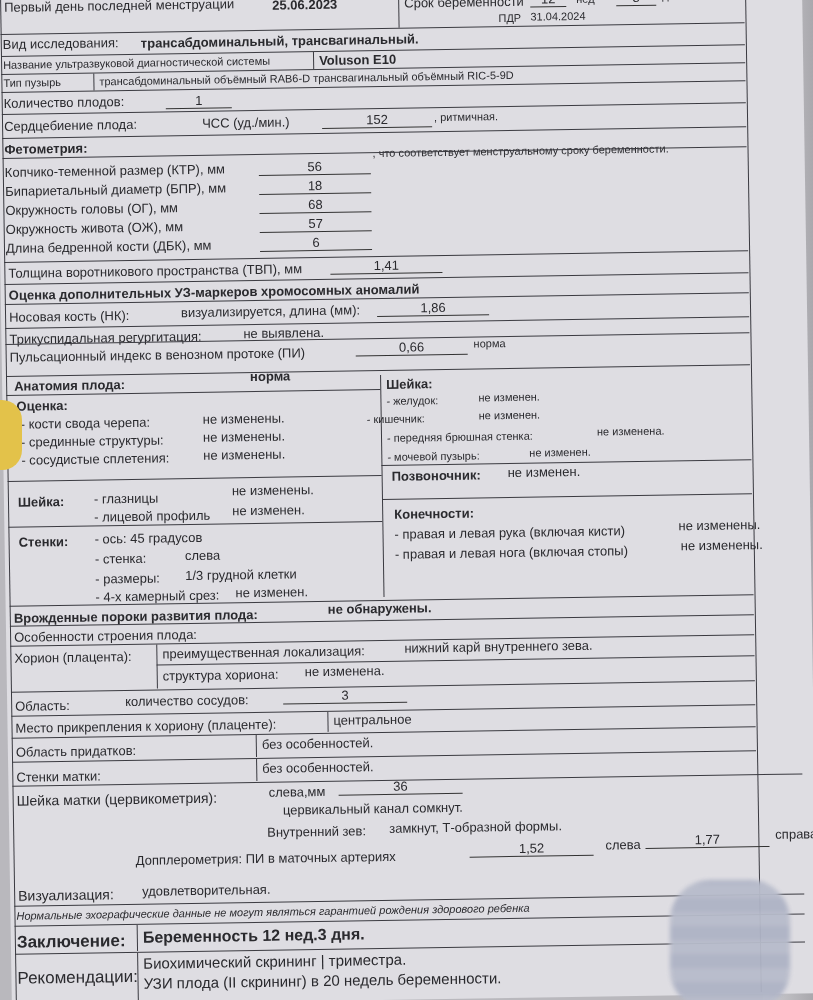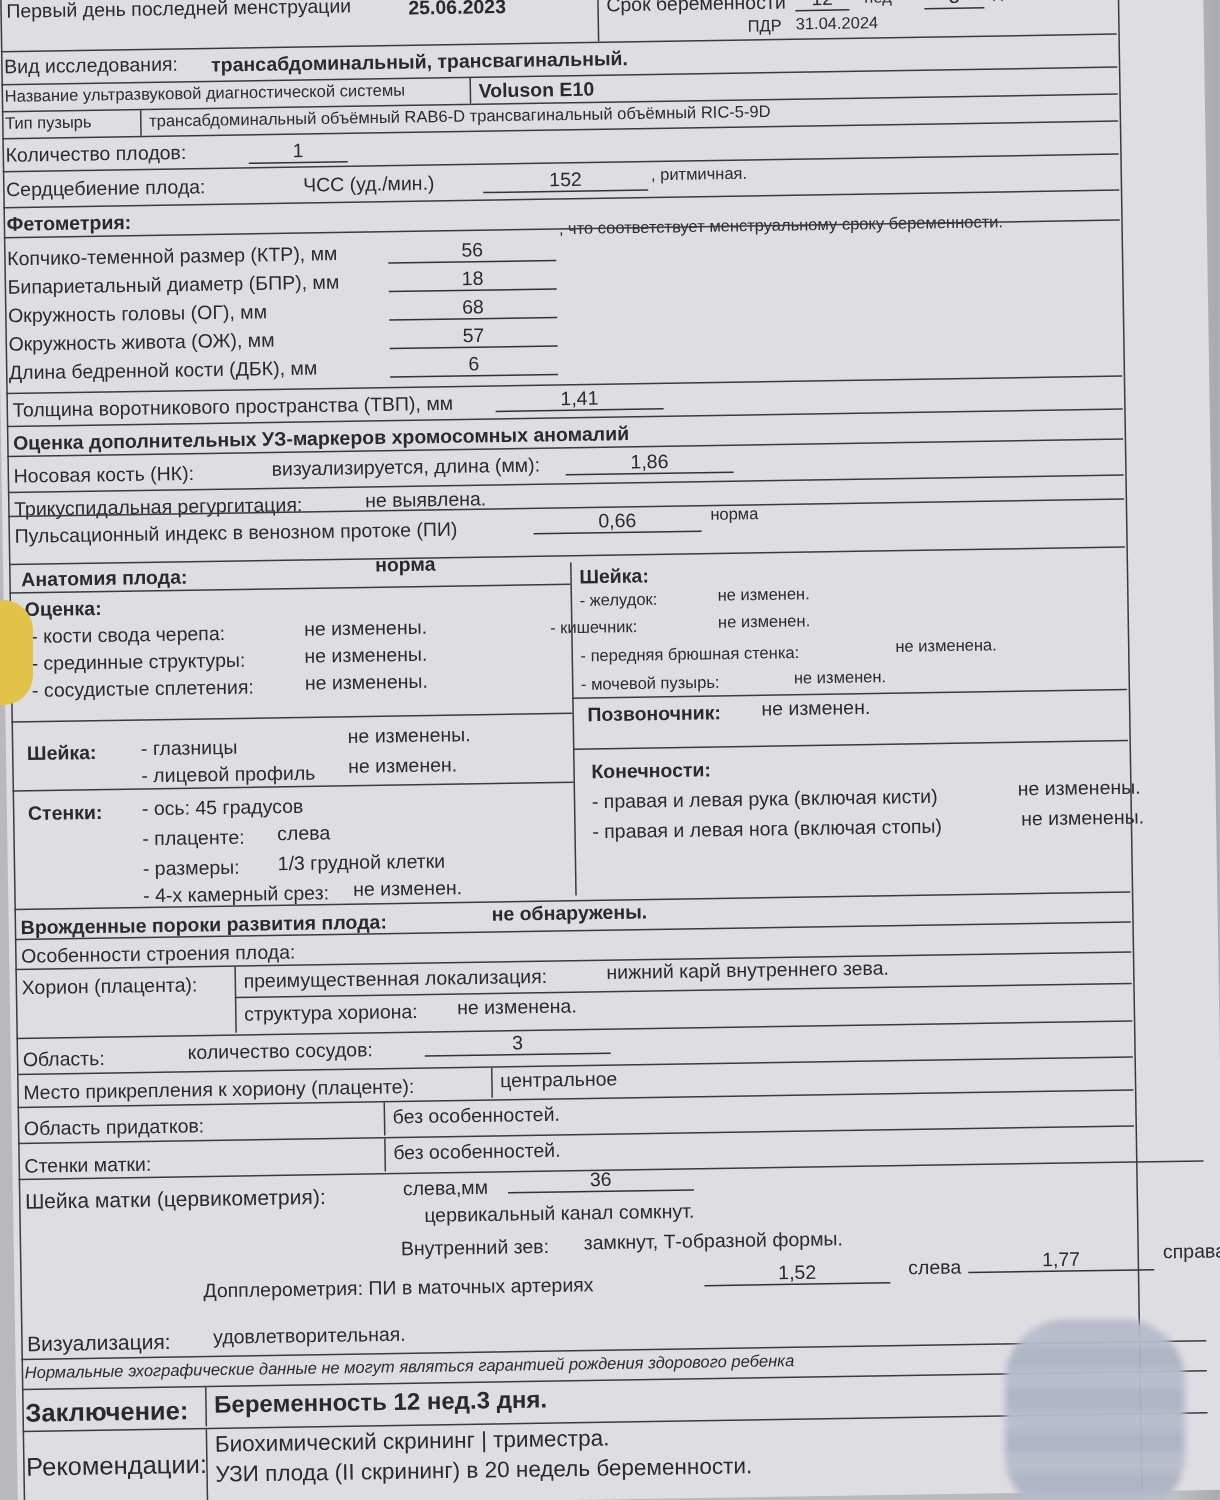--- a/index.html
+++ b/index.html
@@ -142,21 +142,21 @@
     <div class="row" style="left:374px;top:128px;width:370px;height:0;"></div>
     <span class="t b" style="left:386px;top:136px;">Конечности:</span>
     <span class="t" style="left:386px;top:156px;">- правая и левая рука (включая кисти)</span>
     <span class="t" style="left:670px;top:152px;">не изменены.</span>
     <span class="t" style="left:386px;top:176px;">- правая и левая нога (включая стопы)</span>
     <span class="t" style="left:672px;top:172px;">не изменены.</span>
 
     <div class="row" style="left:0;top:150px;width:374px;height:0;"></div>
     <span class="t b" style="left:10px;top:158px;">Стенки:</span>
     <span class="t" style="left:86px;top:156px;">- ось: 45 градусов</span>
-    <span class="t" style="left:86px;top:176px;">- плаценте:</span>
+    <span class="t" style="left:86px;top:176px;">- стенка:</span>
     <span class="t" style="left:176px;top:174px;">слева</span>
     <span class="t" style="left:86px;top:196px;">- размеры:</span>
     <span class="t" style="left:176px;top:194px;">1/3 грудной клетки</span>
     <span class="t" style="left:86px;top:214px;">- 4-х камерный срез:</span>
     <span class="t" style="left:226px;top:212px;">не изменен.</span>
   </div>
 
   <div class="row" style="top:612px;width:744px;height:18px;">
     <span class="t b" style="left:4px;top:4px;">Врожденные пороки развития плода:</span>
     <span class="t b" style="left:318px;top:0;">не обнаружены.</span>

